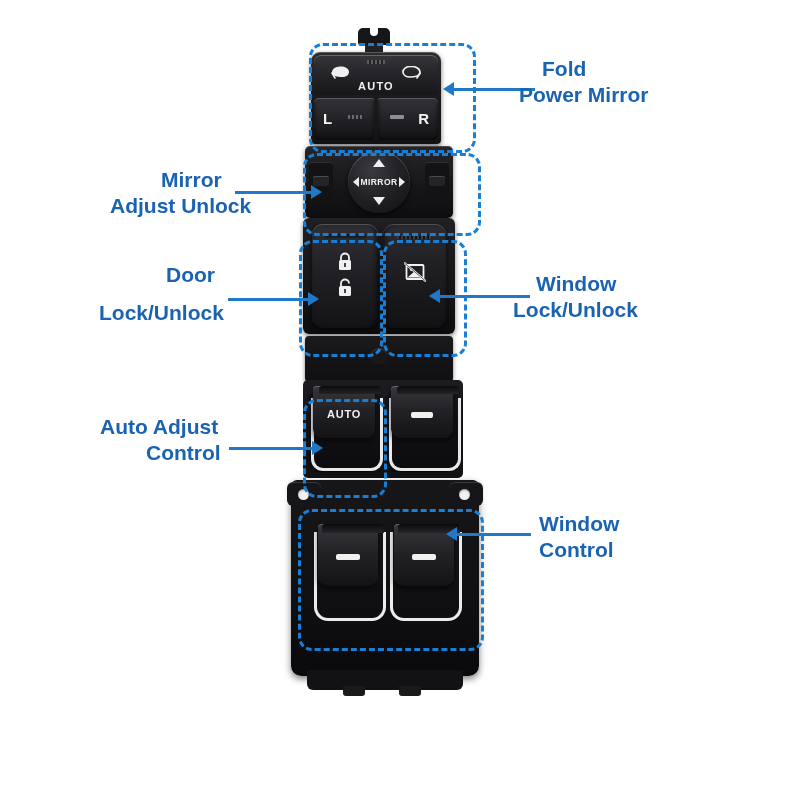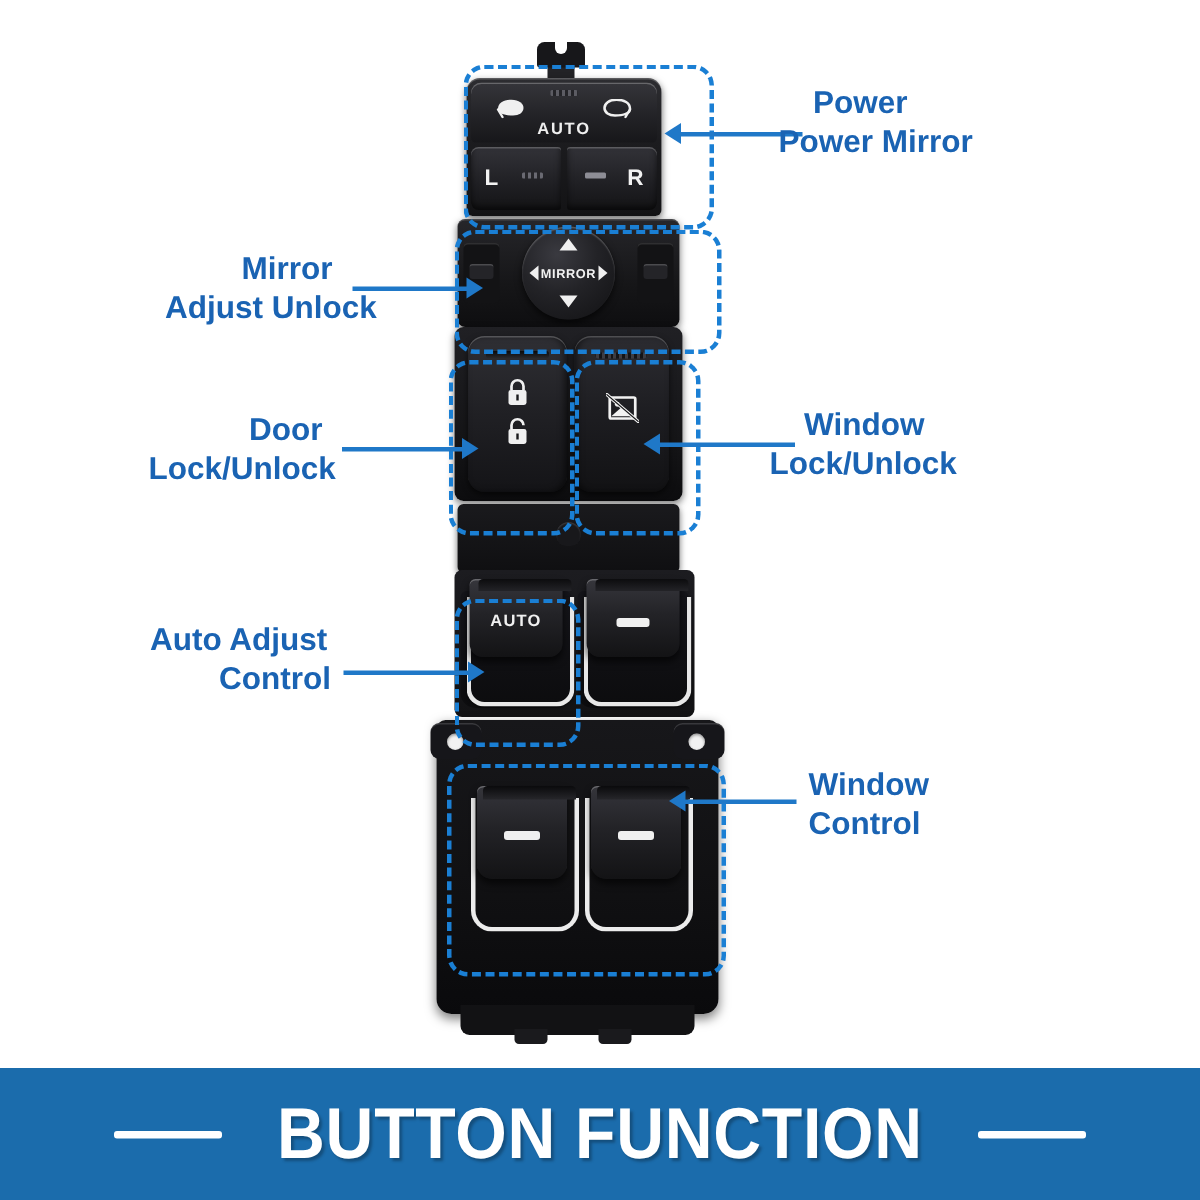--- a/index.html
+++ b/index.html
@@ -320,35 +320,35 @@
   <div class="dashbox" style="left:309px;top:43px;width:167px;height:110px;"></div>
   <div class="dashbox" style="left:303px;top:153px;width:178px;height:83px;"></div>
   <div class="dashbox" style="left:299px;top:240px;width:84px;height:117px;"></div>
   <div class="dashbox" style="left:383px;top:240px;width:84px;height:117px;"></div>
   <div class="dashbox" style="left:303px;top:399px;width:84px;height:99px;"></div>
   <div class="dashbox" style="left:298px;top:509px;width:186px;height:142px;"></div>
 
   <div class="callout">
     <div class="leader" style="left:452px;top:88px;width:83px;"></div>
     <div class="arrowhead left" style="left:443px;top:82px;"></div>
-    <div class="ctext" style="left:542px;top:56px;">Power</div>
+    <div class="ctext" style="left:542px;top:56px;">Fold</div>
     <div class="ctext" style="left:519px;top:82px;">Power Mirror</div>
   </div>
 
   <div class="callout">
     <div class="leader" style="left:235px;top:191px;width:78px;"></div>
     <div class="arrowhead right" style="left:311px;top:185px;"></div>
     <div class="ctext" style="left:161px;top:167px;">Mirror</div>
     <div class="ctext" style="left:110px;top:193px;">Adjust Unlock</div>
   </div>
 
   <div class="callout">
     <div class="leader" style="left:228px;top:298px;width:82px;"></div>
     <div class="arrowhead right" style="left:308px;top:292px;"></div>
-    <div class="ctext" style="left:166px;top:274px;">Door</div>
+    <div class="ctext" style="left:166px;top:262px;">Door</div>
     <div class="ctext" style="left:99px;top:300px;">Lock/Unlock</div>
   </div>
 
   <div class="callout">
     <div class="leader" style="left:438px;top:295px;width:92px;"></div>
     <div class="arrowhead left" style="left:429px;top:289px;"></div>
     <div class="ctext" style="left:536px;top:271px;">Window</div>
     <div class="ctext" style="left:513px;top:297px;">Lock/Unlock</div>
   </div>
 
@@ -359,21 +359,14 @@
     <div class="ctext" style="left:146px;top:440px;">Control</div>
   </div>
 
   <div class="callout">
     <div class="leader" style="left:455px;top:533px;width:76px;"></div>
     <div class="arrowhead left" style="left:446px;top:527px;"></div>
     <div class="ctext" style="left:539px;top:511px;">Window</div>
     <div class="ctext" style="left:539px;top:537px;">Control</div>
   </div>
 
-  <div id="banner">
-    <div class="inner">
-      <span class="rule"></span>
-      <span class="btitle">BUTTON FUNCTION</span>
-      <span class="rule"></span>
-    </div>
-  </div>
 
 </div>
 
 </body></html>

